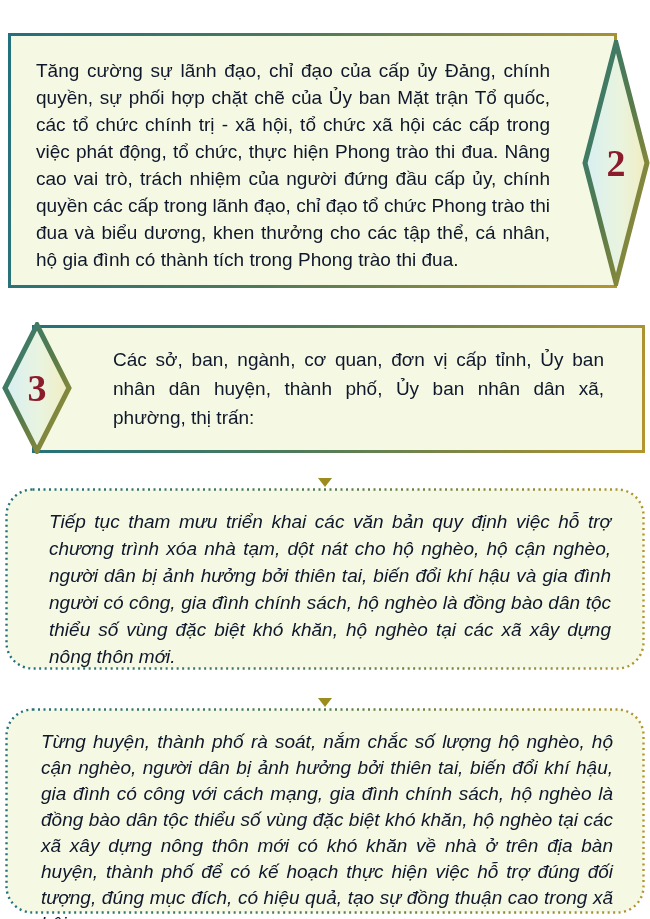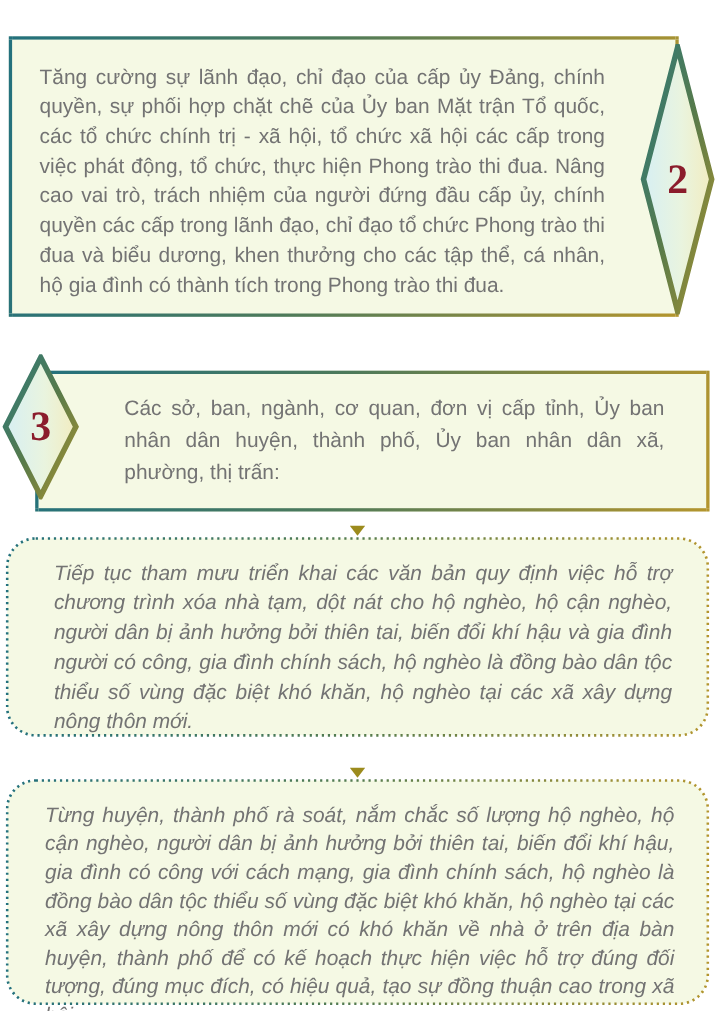--- a/index.html
+++ b/index.html
@@ -13,24 +13,24 @@
     font-family: "Liberation Sans", "DejaVu Sans", sans-serif;
   }
   .solid-box {
     position: absolute;
     box-sizing: border-box;
     background: #f5f9e4;
     border: 3px solid;
     border-image: linear-gradient(100deg, #23717d 0%, #4d7a5a 45%, #b3952e 100%) 1;
   }
   .box-step2 { left: 8px; top: 33px; width: 609px; height: 255px; padding: 21px 64px 0 25px; }
-  .box-step3 { left: 32px; top: 325px; width: 613px; height: 128px; padding: 17px 38px 12px 78px; margin-top: 12px; }
+  .box-step3 { left: 32px; top: 325px; width: 613px; height: 128px; padding: 17px 38px 12px 78px; }
   .body-text {
     margin: 0;
-    color: #737373;
+    color: #0f172a;
     font-size: 19px;
     line-height: 27px;
     text-align: justify;
   }
   .box-step3 .body-text { line-height: 29px; }
   .diamond { position: absolute; }
   .diamond svg { display: block; }
   .diamond .num {
     position: absolute;
     left: 0; top: 0; right: 0; bottom: 0;

